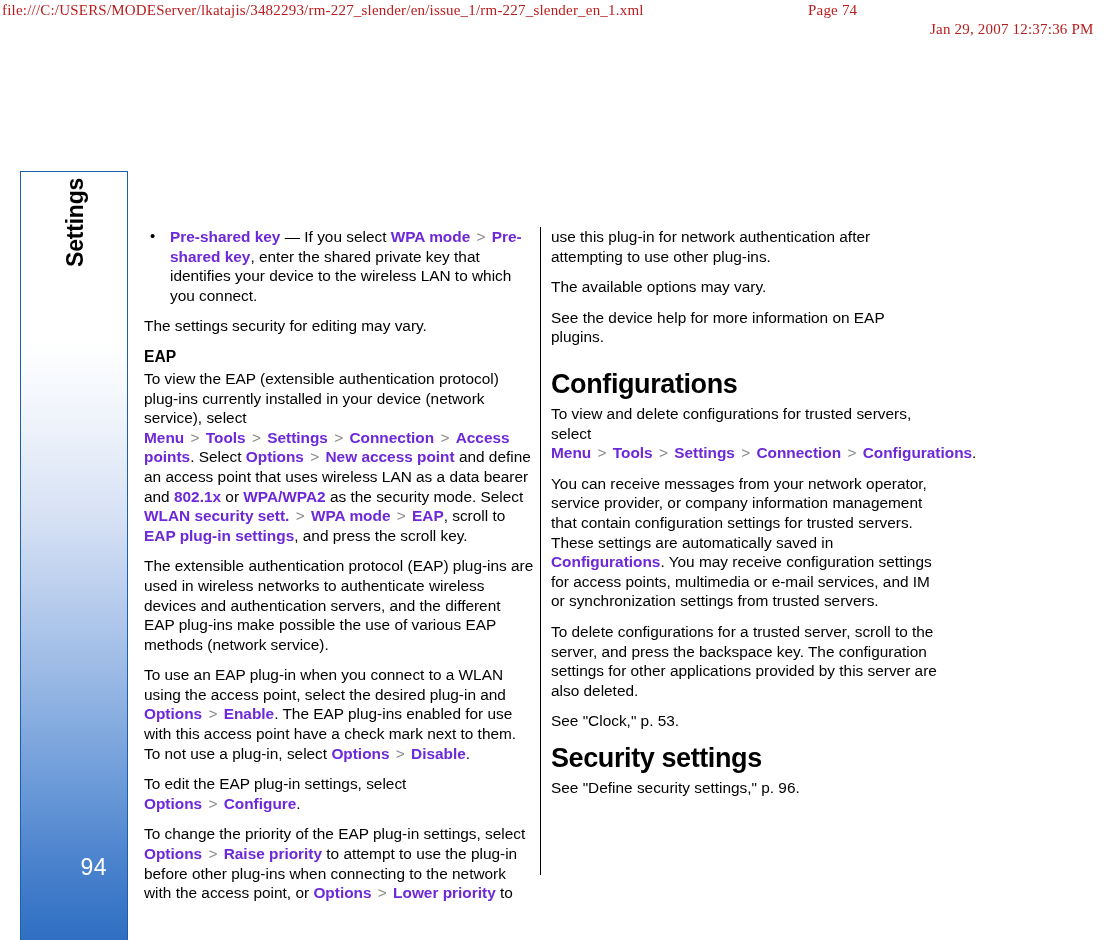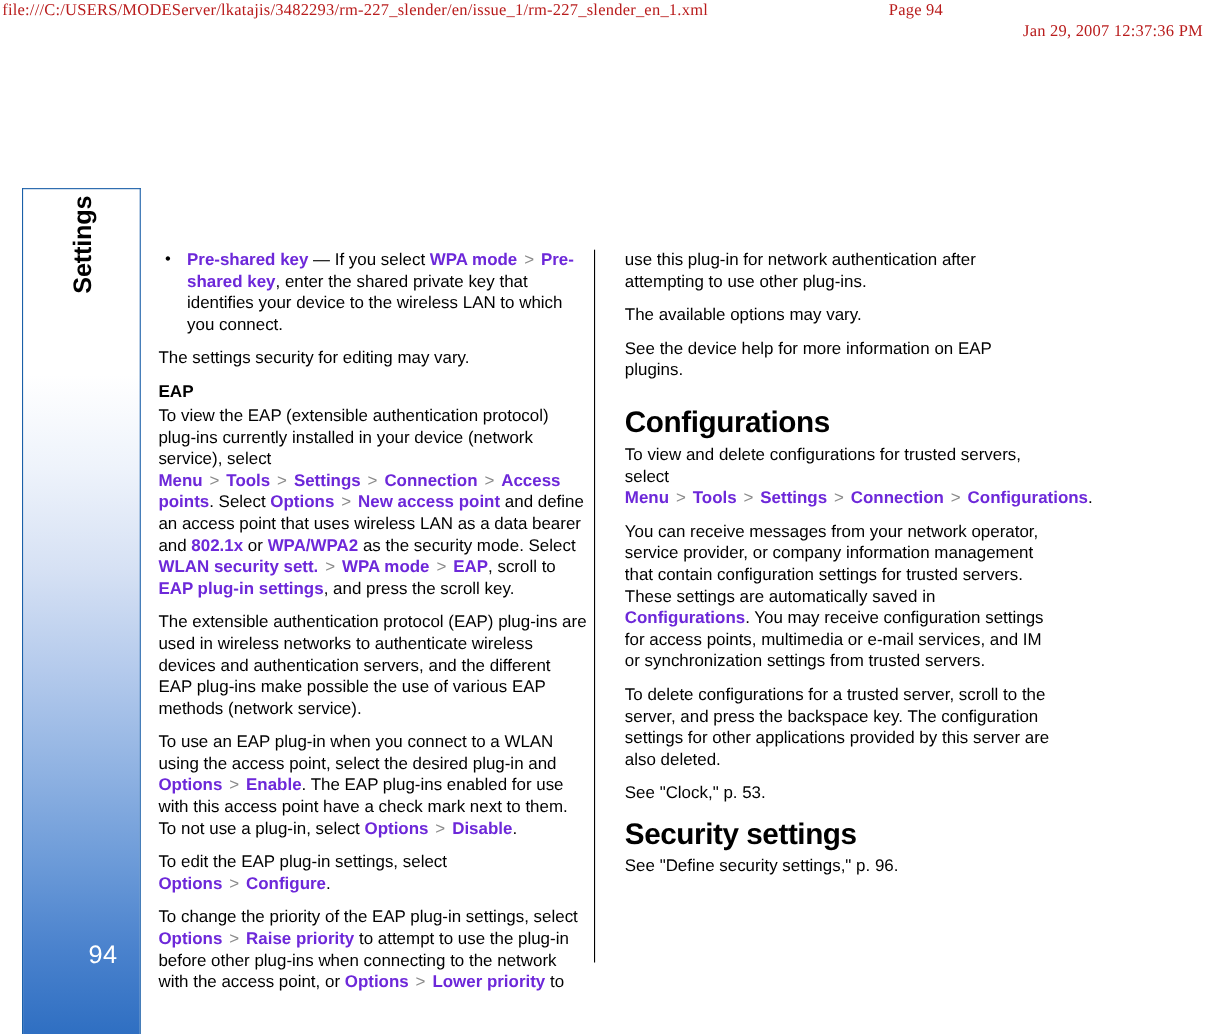--- a/index.html
+++ b/index.html
@@ -117,21 +117,21 @@
   
   .col {
     position: absolute;
     top: 203px;
     width: 390px;
     font-size: 15.4px;
     line-height: 19.6px;
     color: #000000;
   }
   .col-left  { left: 144px; }
-  .col-right { left: 568px; }
+  .col-right { left: 551px; }
 
   .col p {
     margin: 0 0 11px 0;
   }
 
   
   ul.bullets {
     list-style: none;
     margin: 0 0 11px 0;
     padding: 0;
@@ -176,21 +176,21 @@
     color: #8b8b8b;
     font-weight: normal;
     padding: 0 2px;
   }
 </style>
 </head>
 <body>
 
 <div class="print-header">
   <span class="ph-url">file:///C:/USERS/MODEServer/lkatajis/3482293/rm-227_slender/en/issue_1/rm-227_slender_en_1.xml</span>
-  <span class="ph-page">Page 94</span>
+  <span class="ph-page">Page 74</span>
   <span class="ph-date">Jan 29, 2007 12:37:36 PM</span>
 </div>
 
 <div class="page">
 
   <div class="chapter-tab">
     <div class="chapter-tab-label">Settings</div>
     <div class="page-number">94</div>
   </div>
 

